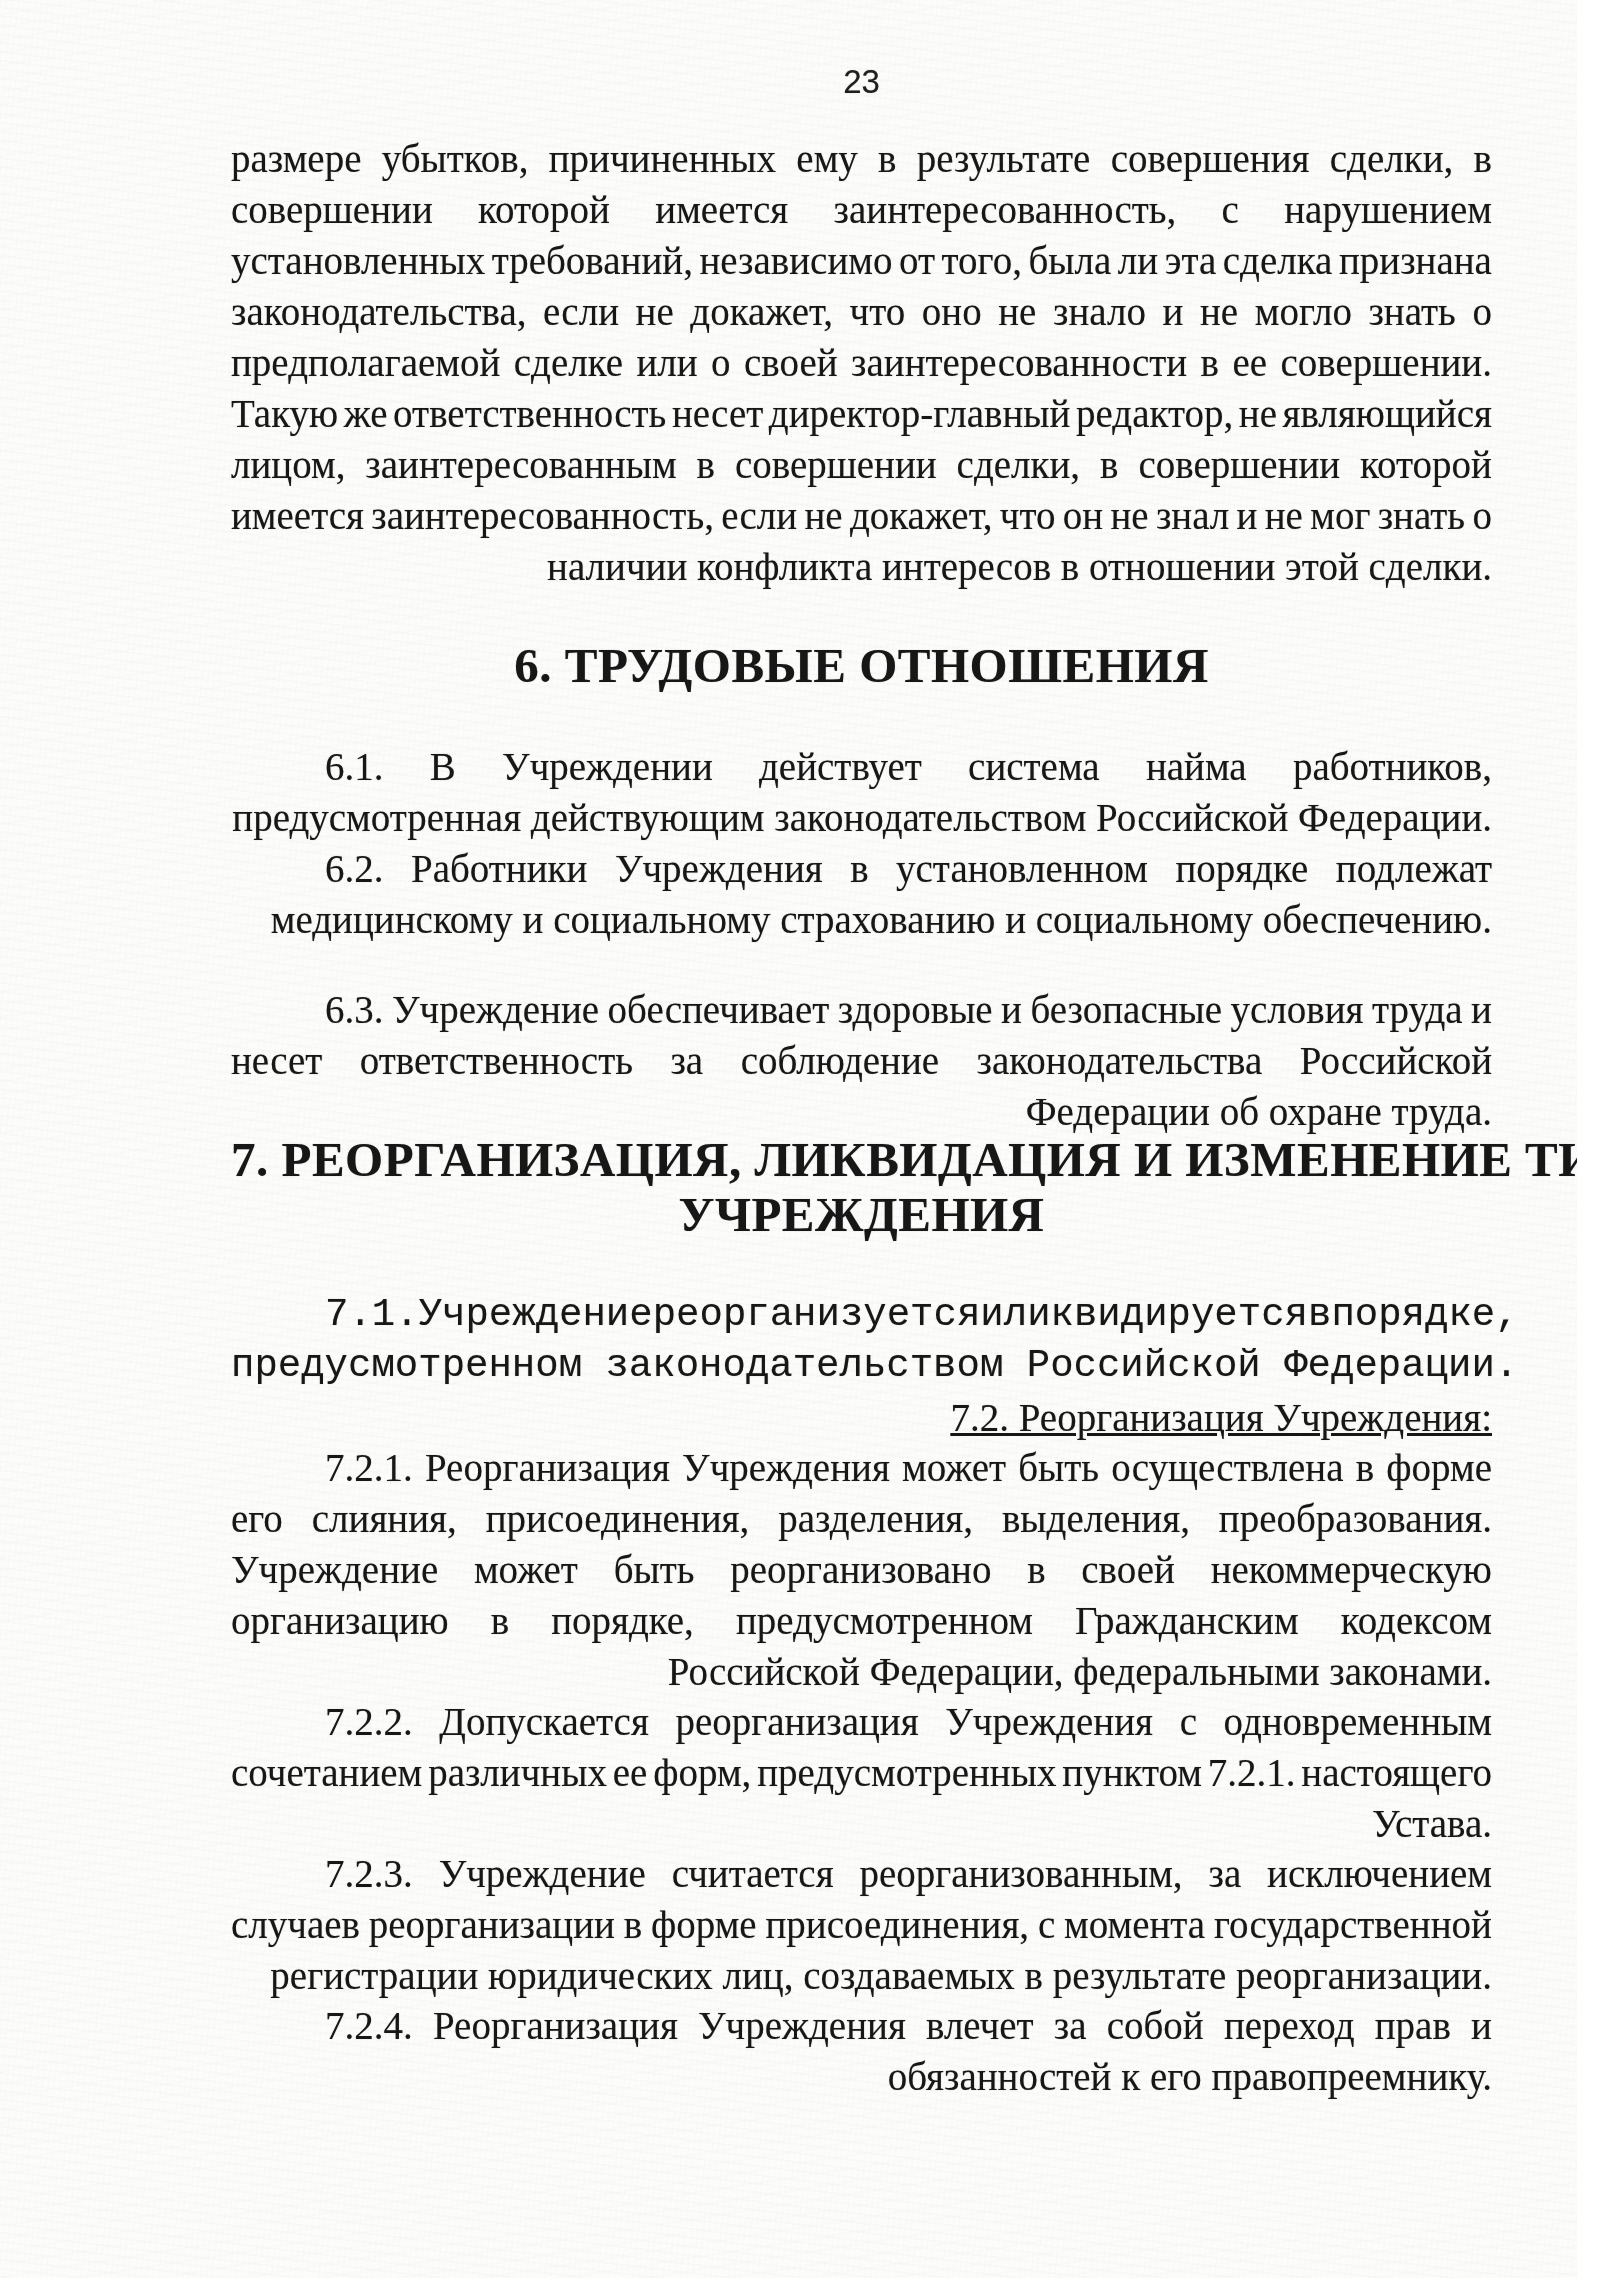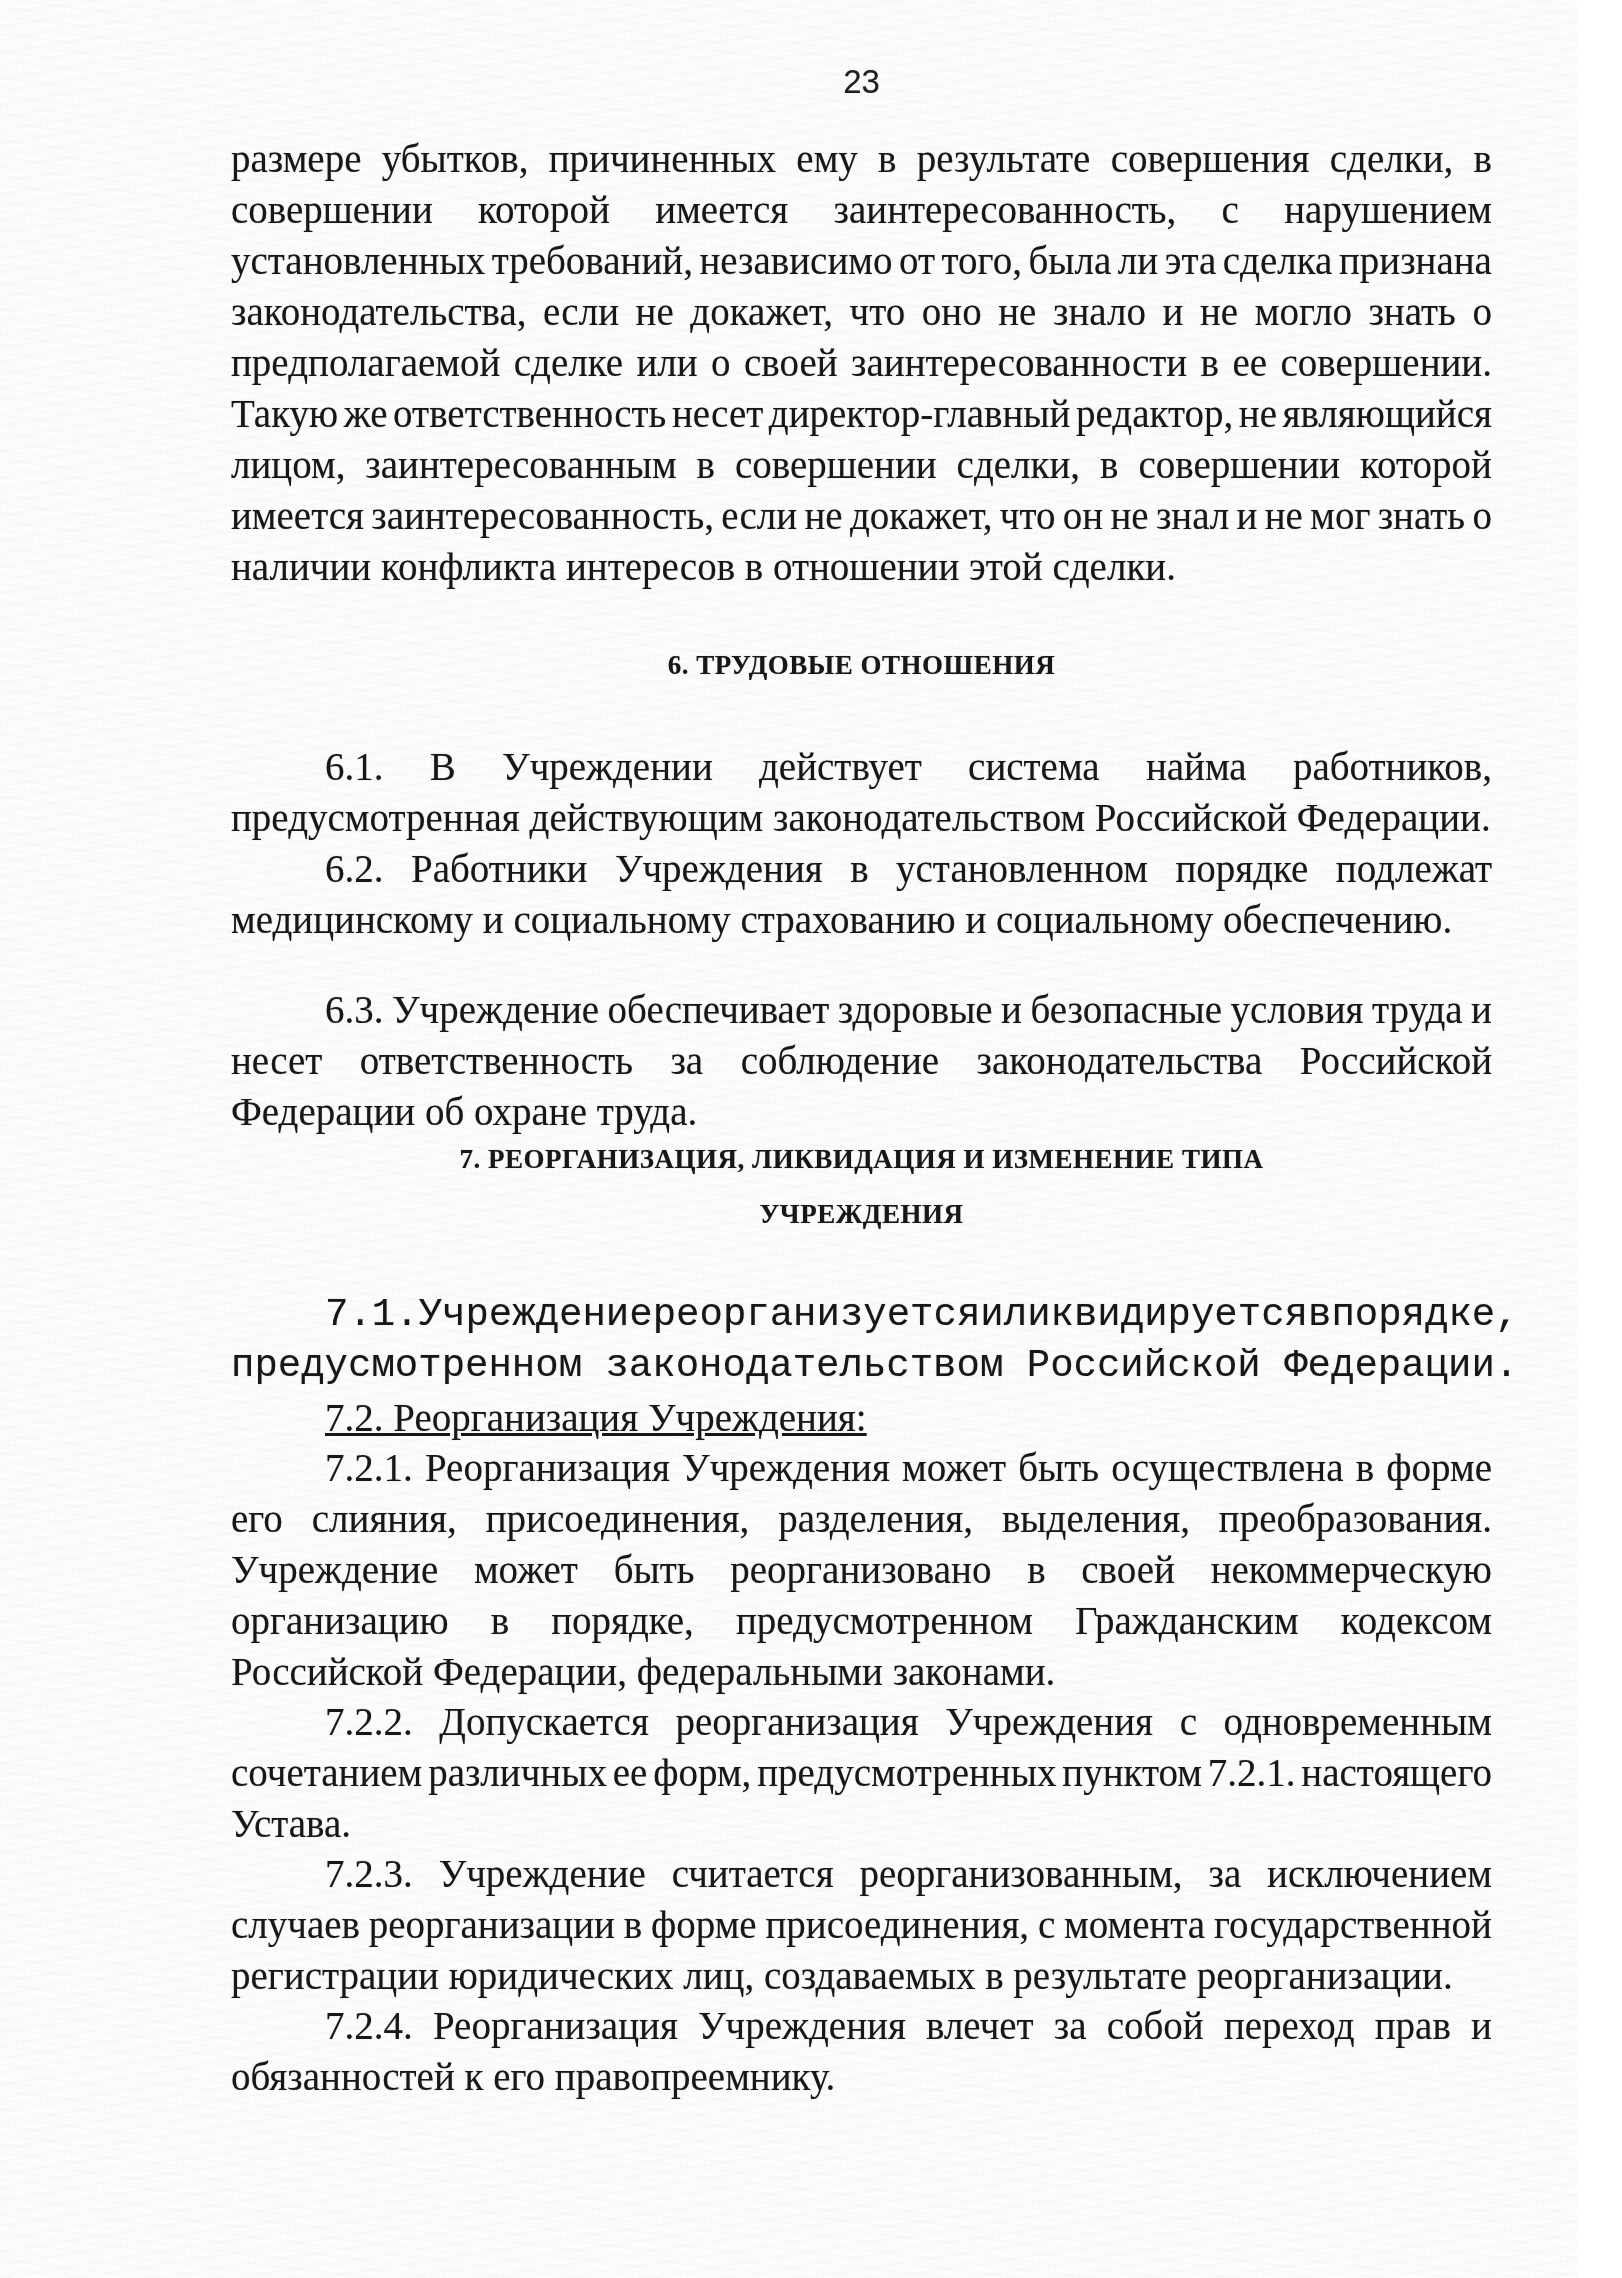--- a/index.html
+++ b/index.html
@@ -47,35 +47,35 @@
     position: absolute;
     left: 0;
     width: 100%;
     color: #171717;
     text-shadow: 0 0 1px rgba(25,25,25,0.38);
   }
   .block.paragraph {
     font-size: 39px;
   }
   .block.heading {
-    font-size: 27px;
+    font-size: 49px;
     font-weight: bold;
     letter-spacing: 0.5px;
   }
   .line {
     height: 51px;
     line-height: 51px;
     white-space: nowrap;
   }
   .heading .line {
     height: 55px;
     line-height: 55px;
     text-align: center;
   }
-  .line.left   { text-align: left; }
+  .line.left   { text-align: right; }
   .line.center { text-align: center; }
   .line.justify {
     display: flex;
     justify-content: space-between;
     align-items: baseline;
   }
   .line.justify span { white-space: pre; }
   .line.indent { padding-left: 94px; }
   .line.justify.indent { width: calc(100% - 94px); }
 </style>

